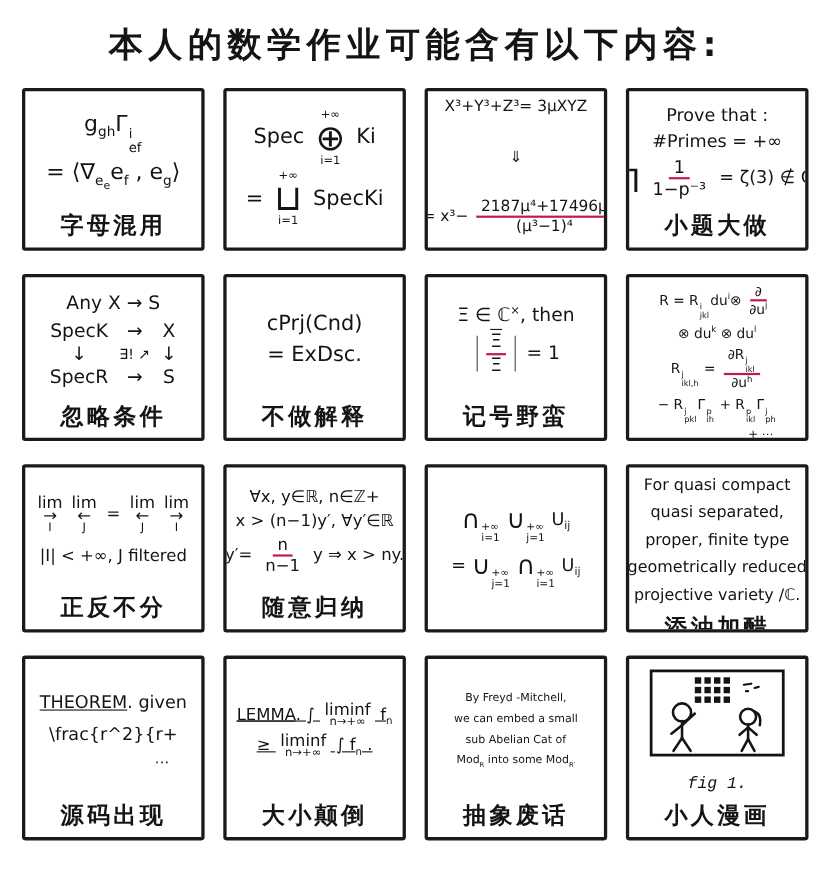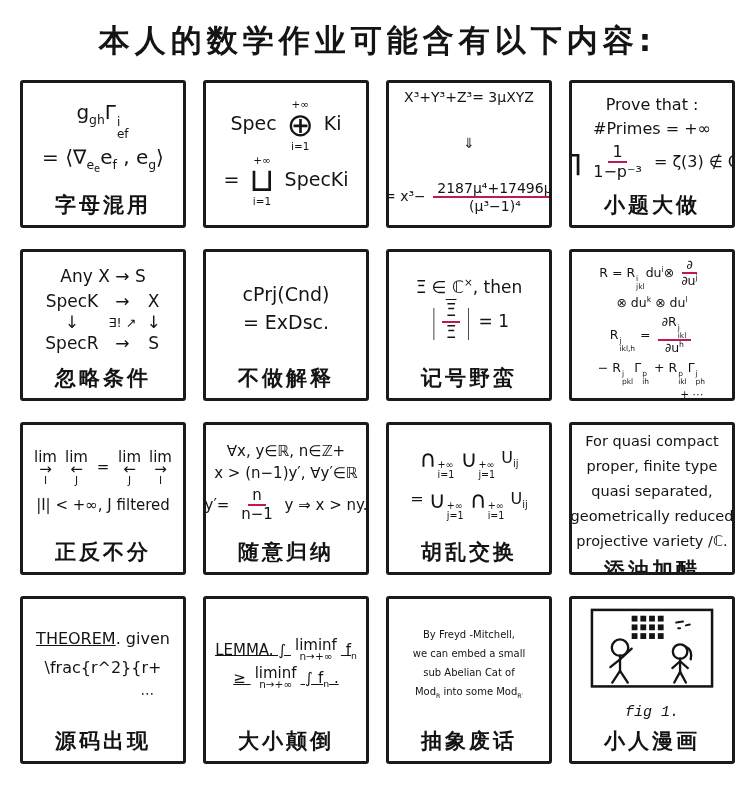--- a/index.html
+++ b/index.html
@@ -251,28 +251,27 @@
             </span> U<sub>ij</sub></div>
           <div class="fl">= <span class="big">∪</span><span class="ss">
               <span>+∞</span>
               <span>j=1</span>
             </span> <span class="big">∩</span><span class="ss">
               <span>+∞</span>
               <span>i=1</span>
             </span> U<sub>ij</sub></div>
         </div>
 
-    <div class="caption">胡乱交换</div>
   </div>
 
   <div class="panel p-embellishment">
     <div class="formula">
           <div class="fl">For quasi compact</div>
+          <div class="fl">quasi separated,</div>
           <div class="fl">proper, finite type</div>
-          <div class="fl">quasi separated,</div>
           <div class="fl">geometrically reduced</div>
           <div class="fl">projective variety /ℂ.</div>
         </div>
 
     <div class="caption">添油加醋</div>
   </div>
 
   <div class="panel p-source-code">
     <div class="formula">
           <div class="fl"><span class="ul">THEOREM</span>. given</div>

